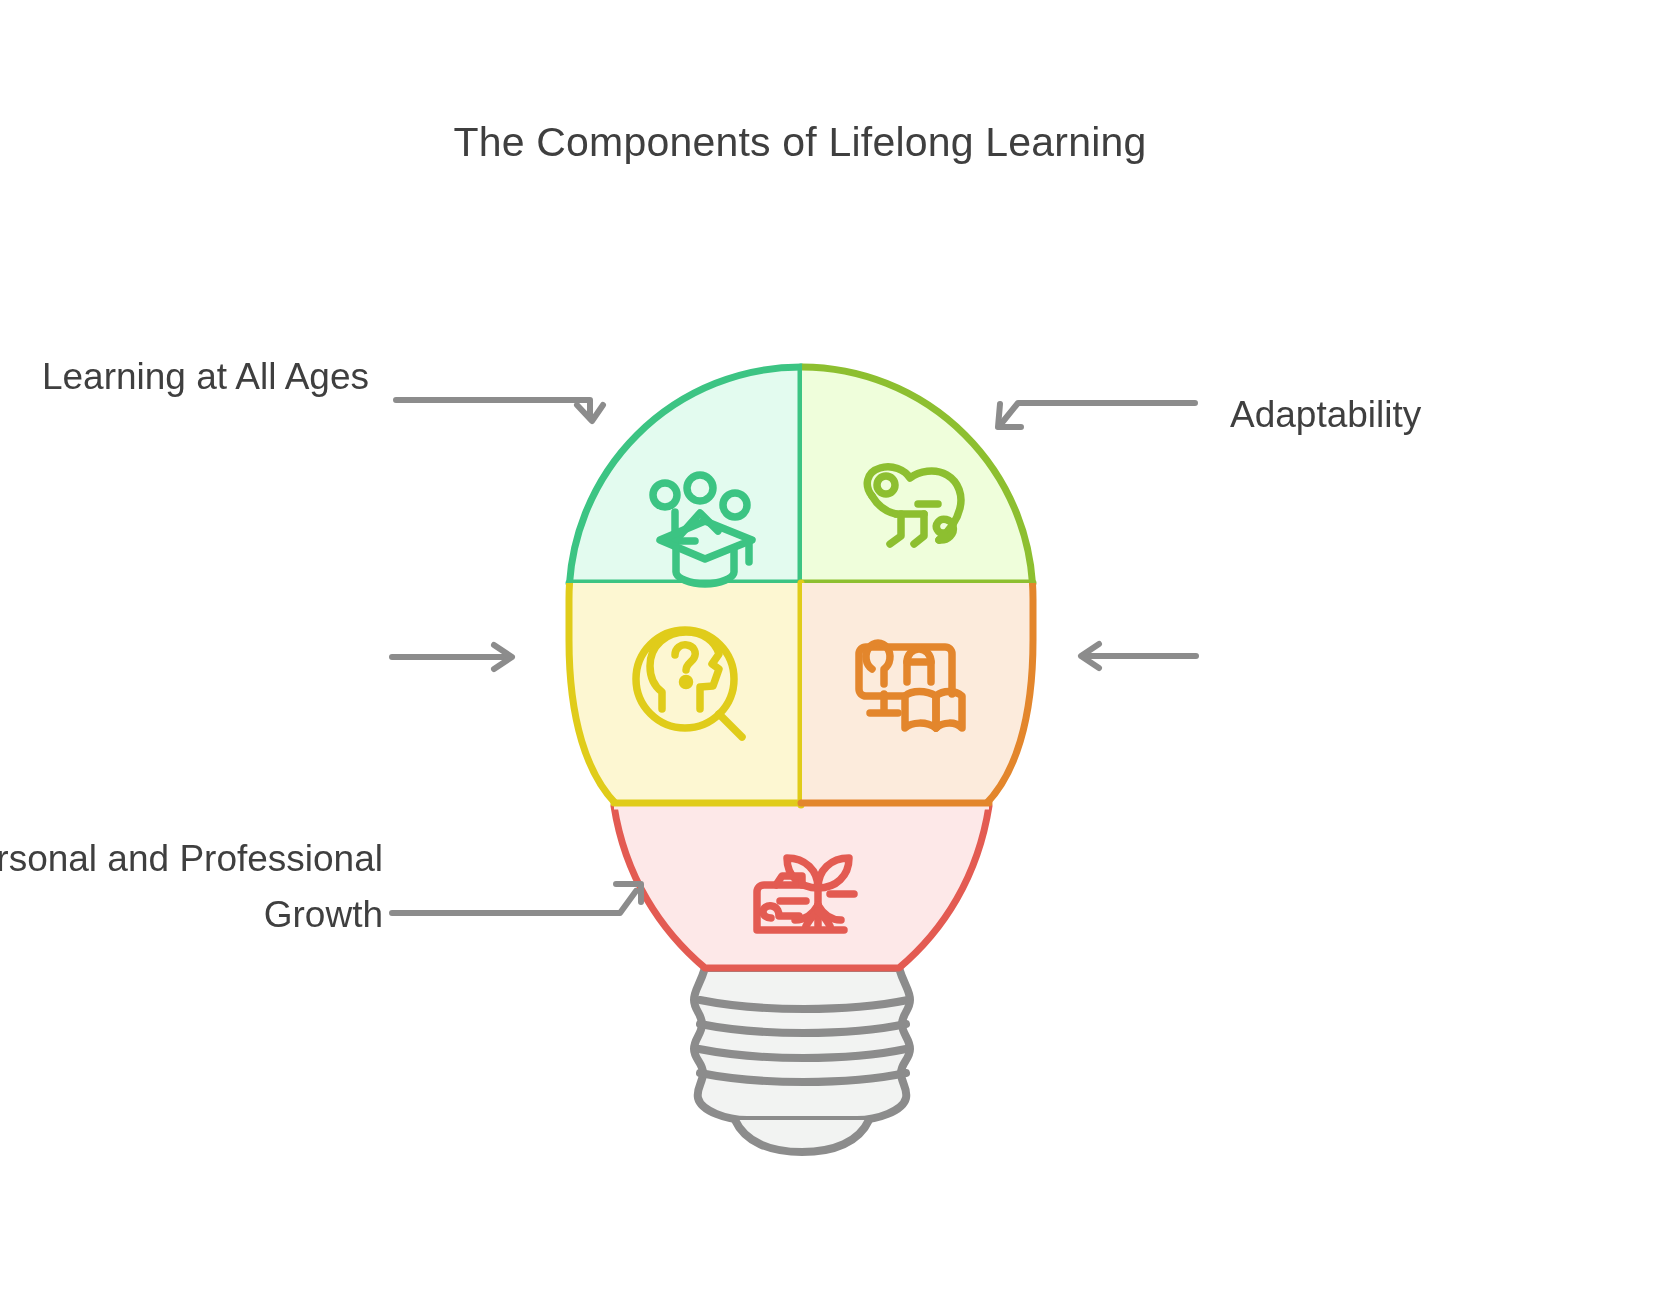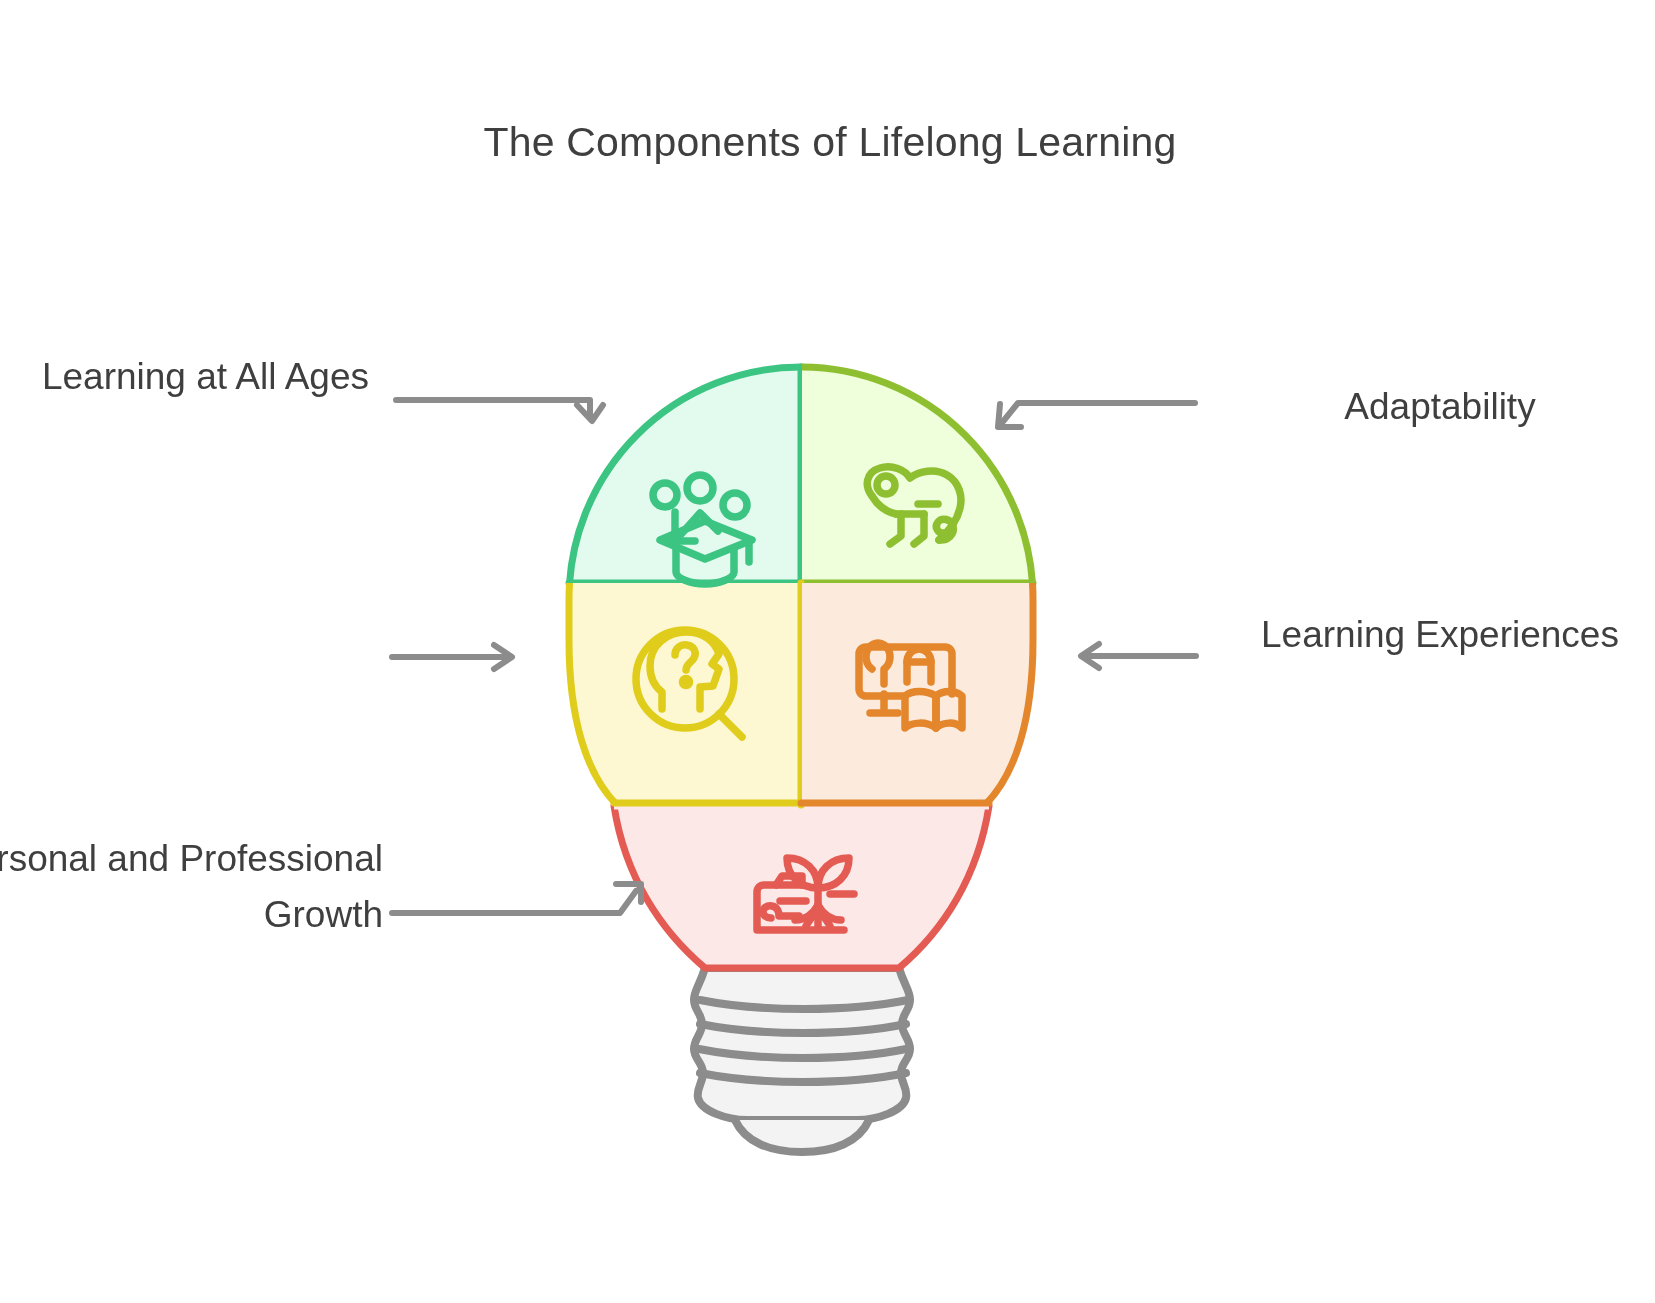--- a/index.html
+++ b/index.html
@@ -24,34 +24,34 @@
     position: absolute;
     left: 0;
     top: 118px;
     width: 1600px;
     text-align: center;
     font-size: 41px;
     color: #3f3f3f;
     letter-spacing: 0.2px;
     font-weight: 400;
     line-height: 1.2;
-    margin-left: 30px;
   }
   .label {
     position: absolute;
     font-size: 37px;
     color: #3f3f3f;
     line-height: 1.5;
     font-weight: 400;
   }
   .label.left {
     text-align: right;
   }
   .label.right {
-    text-align: center;
+    text-align: left;
+    margin-top: 8px;
   }
   #lbl-learning-ages { right: 1286px; top: 349px; width: 430px; }
   #lbl-curiosity     { right: 1122px; top: 634px; width: 420px; }
   #lbl-growth        { right: 1272px; top: 831px; width: 440px; }
   #lbl-adaptability  { left: 1230px;  top: 379px; width: 420px; }
   #lbl-experiences   { left: 1230px;  top: 607px; width: 420px; }
 
   svg.art {
     position: absolute;
     left: 0;
@@ -246,15 +246,14 @@
       <g>
         <path d="M 1196 656 L 1087 656"></path>
         <path d="M 1099 644 L 1081 656 L 1099 668"></path>
       </g>
     </g>
   </svg>
 
   <div class="label left" id="lbl-learning-ages">Learning at All Ages</div>
   <div class="label left" id="lbl-growth">Personal and Professional Growth</div>
   <div class="label right" id="lbl-adaptability">Adaptability</div>
-  <div class="label right" id="lbl-experiences">Learning Experiences</div>
 
 </div>
 
 </body></html>

